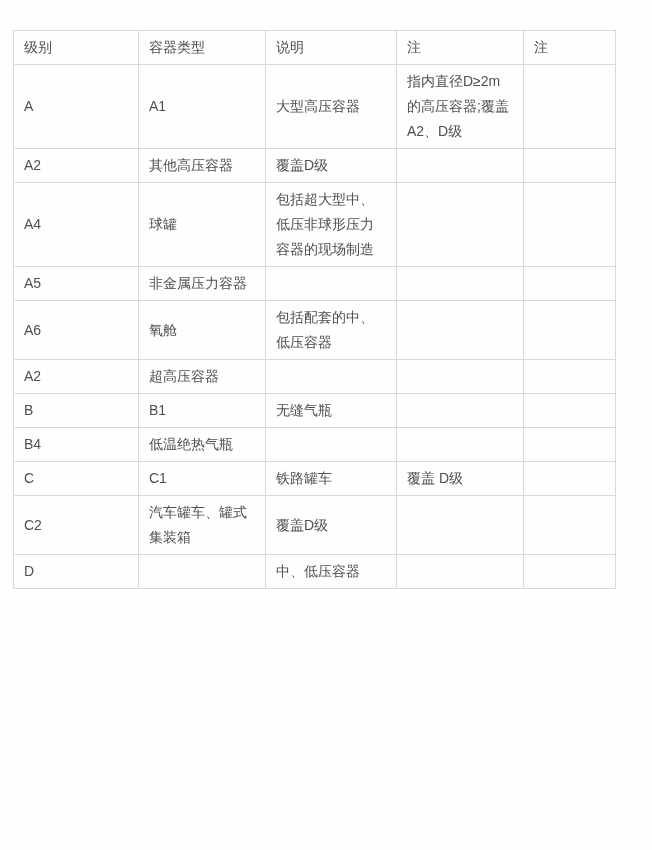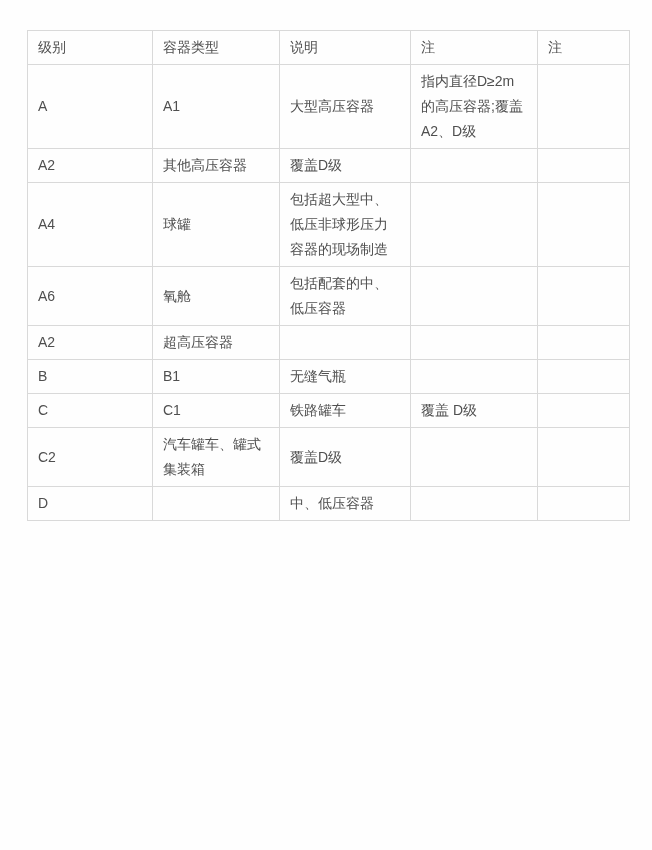--- a/index.html
+++ b/index.html
@@ -8,21 +8,21 @@
   }
   body {
     width: 652px;
     height: 850px;
     background: #fefefe;
     font-family: "Liberation Sans", "DejaVu Sans", sans-serif;
     position: relative;
   }
   .table-wrap {
     position: absolute;
-    left: 27px;
+    left: 13px;
     top: 30px;
   }
   table {
     border-collapse: collapse;
     table-layout: fixed;
     width: 602px;
     color: #4f4f4f;
     font-size: 14px;
   }
   th, td {
@@ -81,37 +81,51 @@
     <td></td>
   </tr>
         <tr>
     <td>A4</td>
     <td>球罐</td>
     <td>包括超大型中、低压非球形压力容器的现场制造</td>
     <td></td>
     <td></td>
   </tr>
         <tr>
+    <td>A5</td>
+    <td>非金属压力容器</td>
+    <td></td>
+    <td></td>
+    <td></td>
+  </tr>
+        <tr>
     <td>A6</td>
     <td>氧舱</td>
     <td>包括配套的中、低压容器</td>
     <td></td>
     <td></td>
   </tr>
         <tr>
     <td>A2</td>
     <td>超高压容器</td>
     <td></td>
     <td></td>
     <td></td>
   </tr>
         <tr>
     <td>B</td>
     <td>B1</td>
     <td>无缝气瓶</td>
+    <td></td>
+    <td></td>
+  </tr>
+        <tr>
+    <td>B4</td>
+    <td>低温绝热气瓶</td>
+    <td></td>
     <td></td>
     <td></td>
   </tr>
         <tr>
     <td>C</td>
     <td>C1</td>
     <td>铁路罐车</td>
     <td>覆盖 D级</td>
     <td></td>
   </tr>

